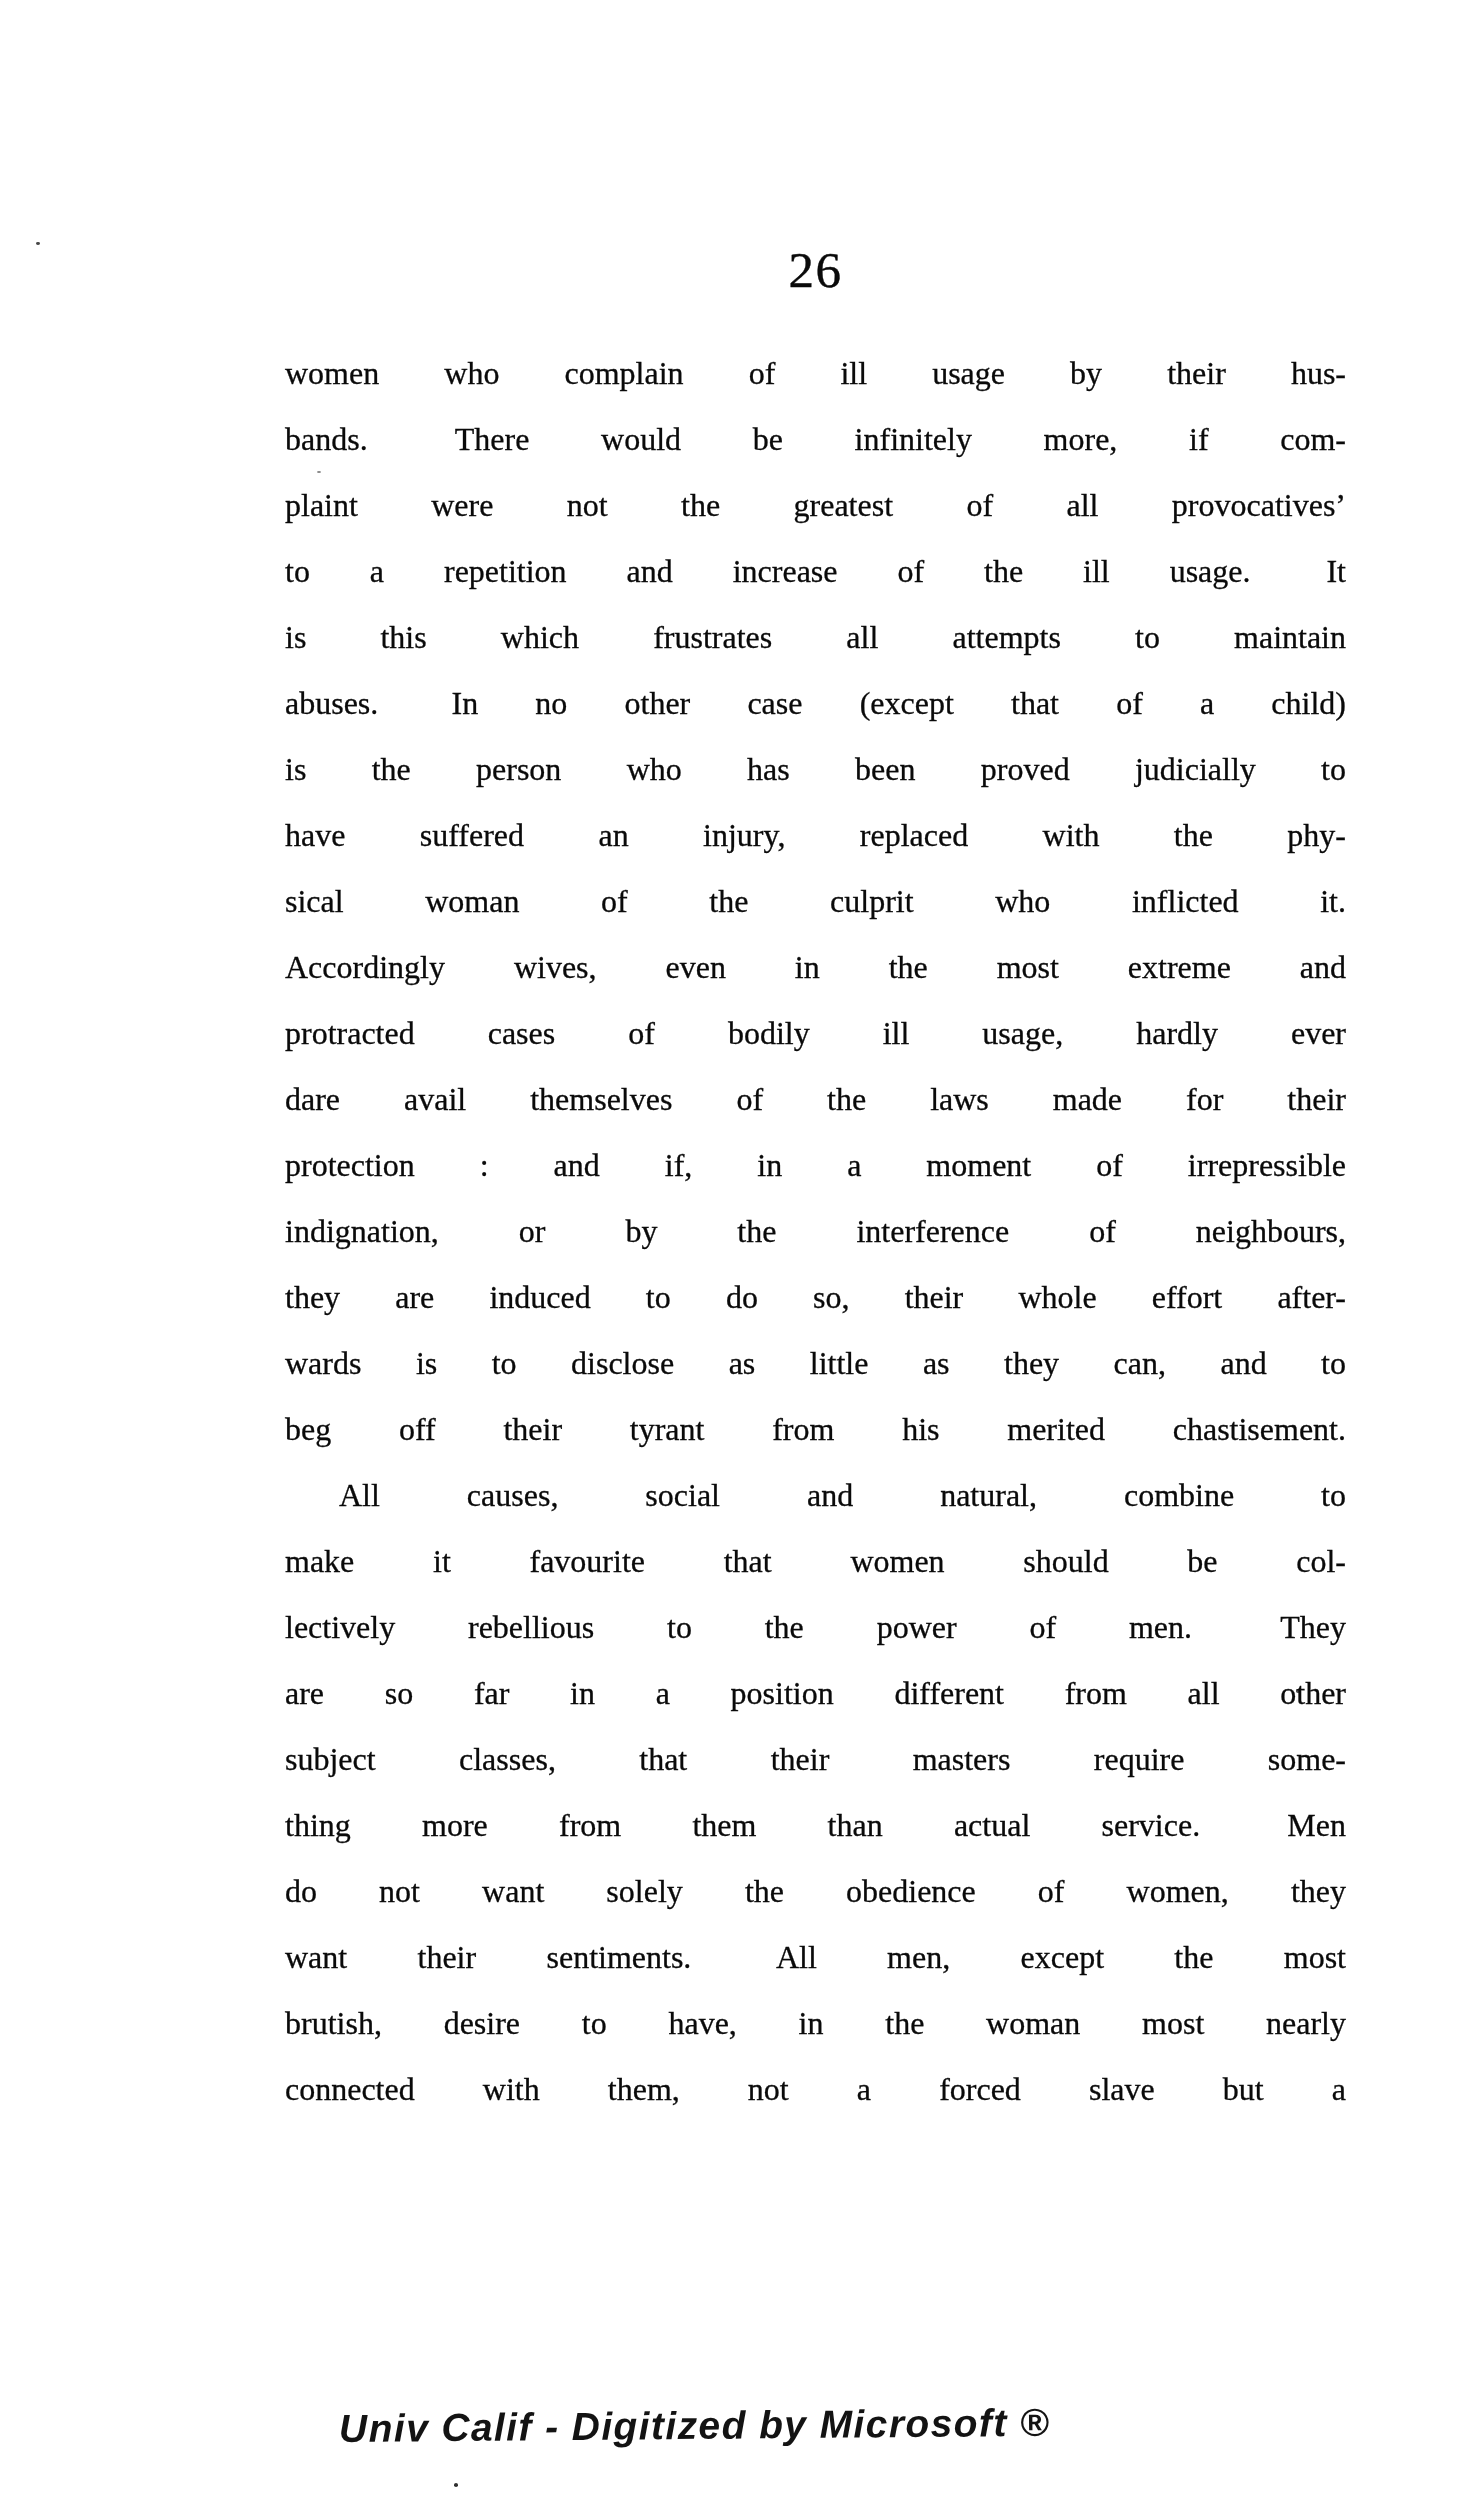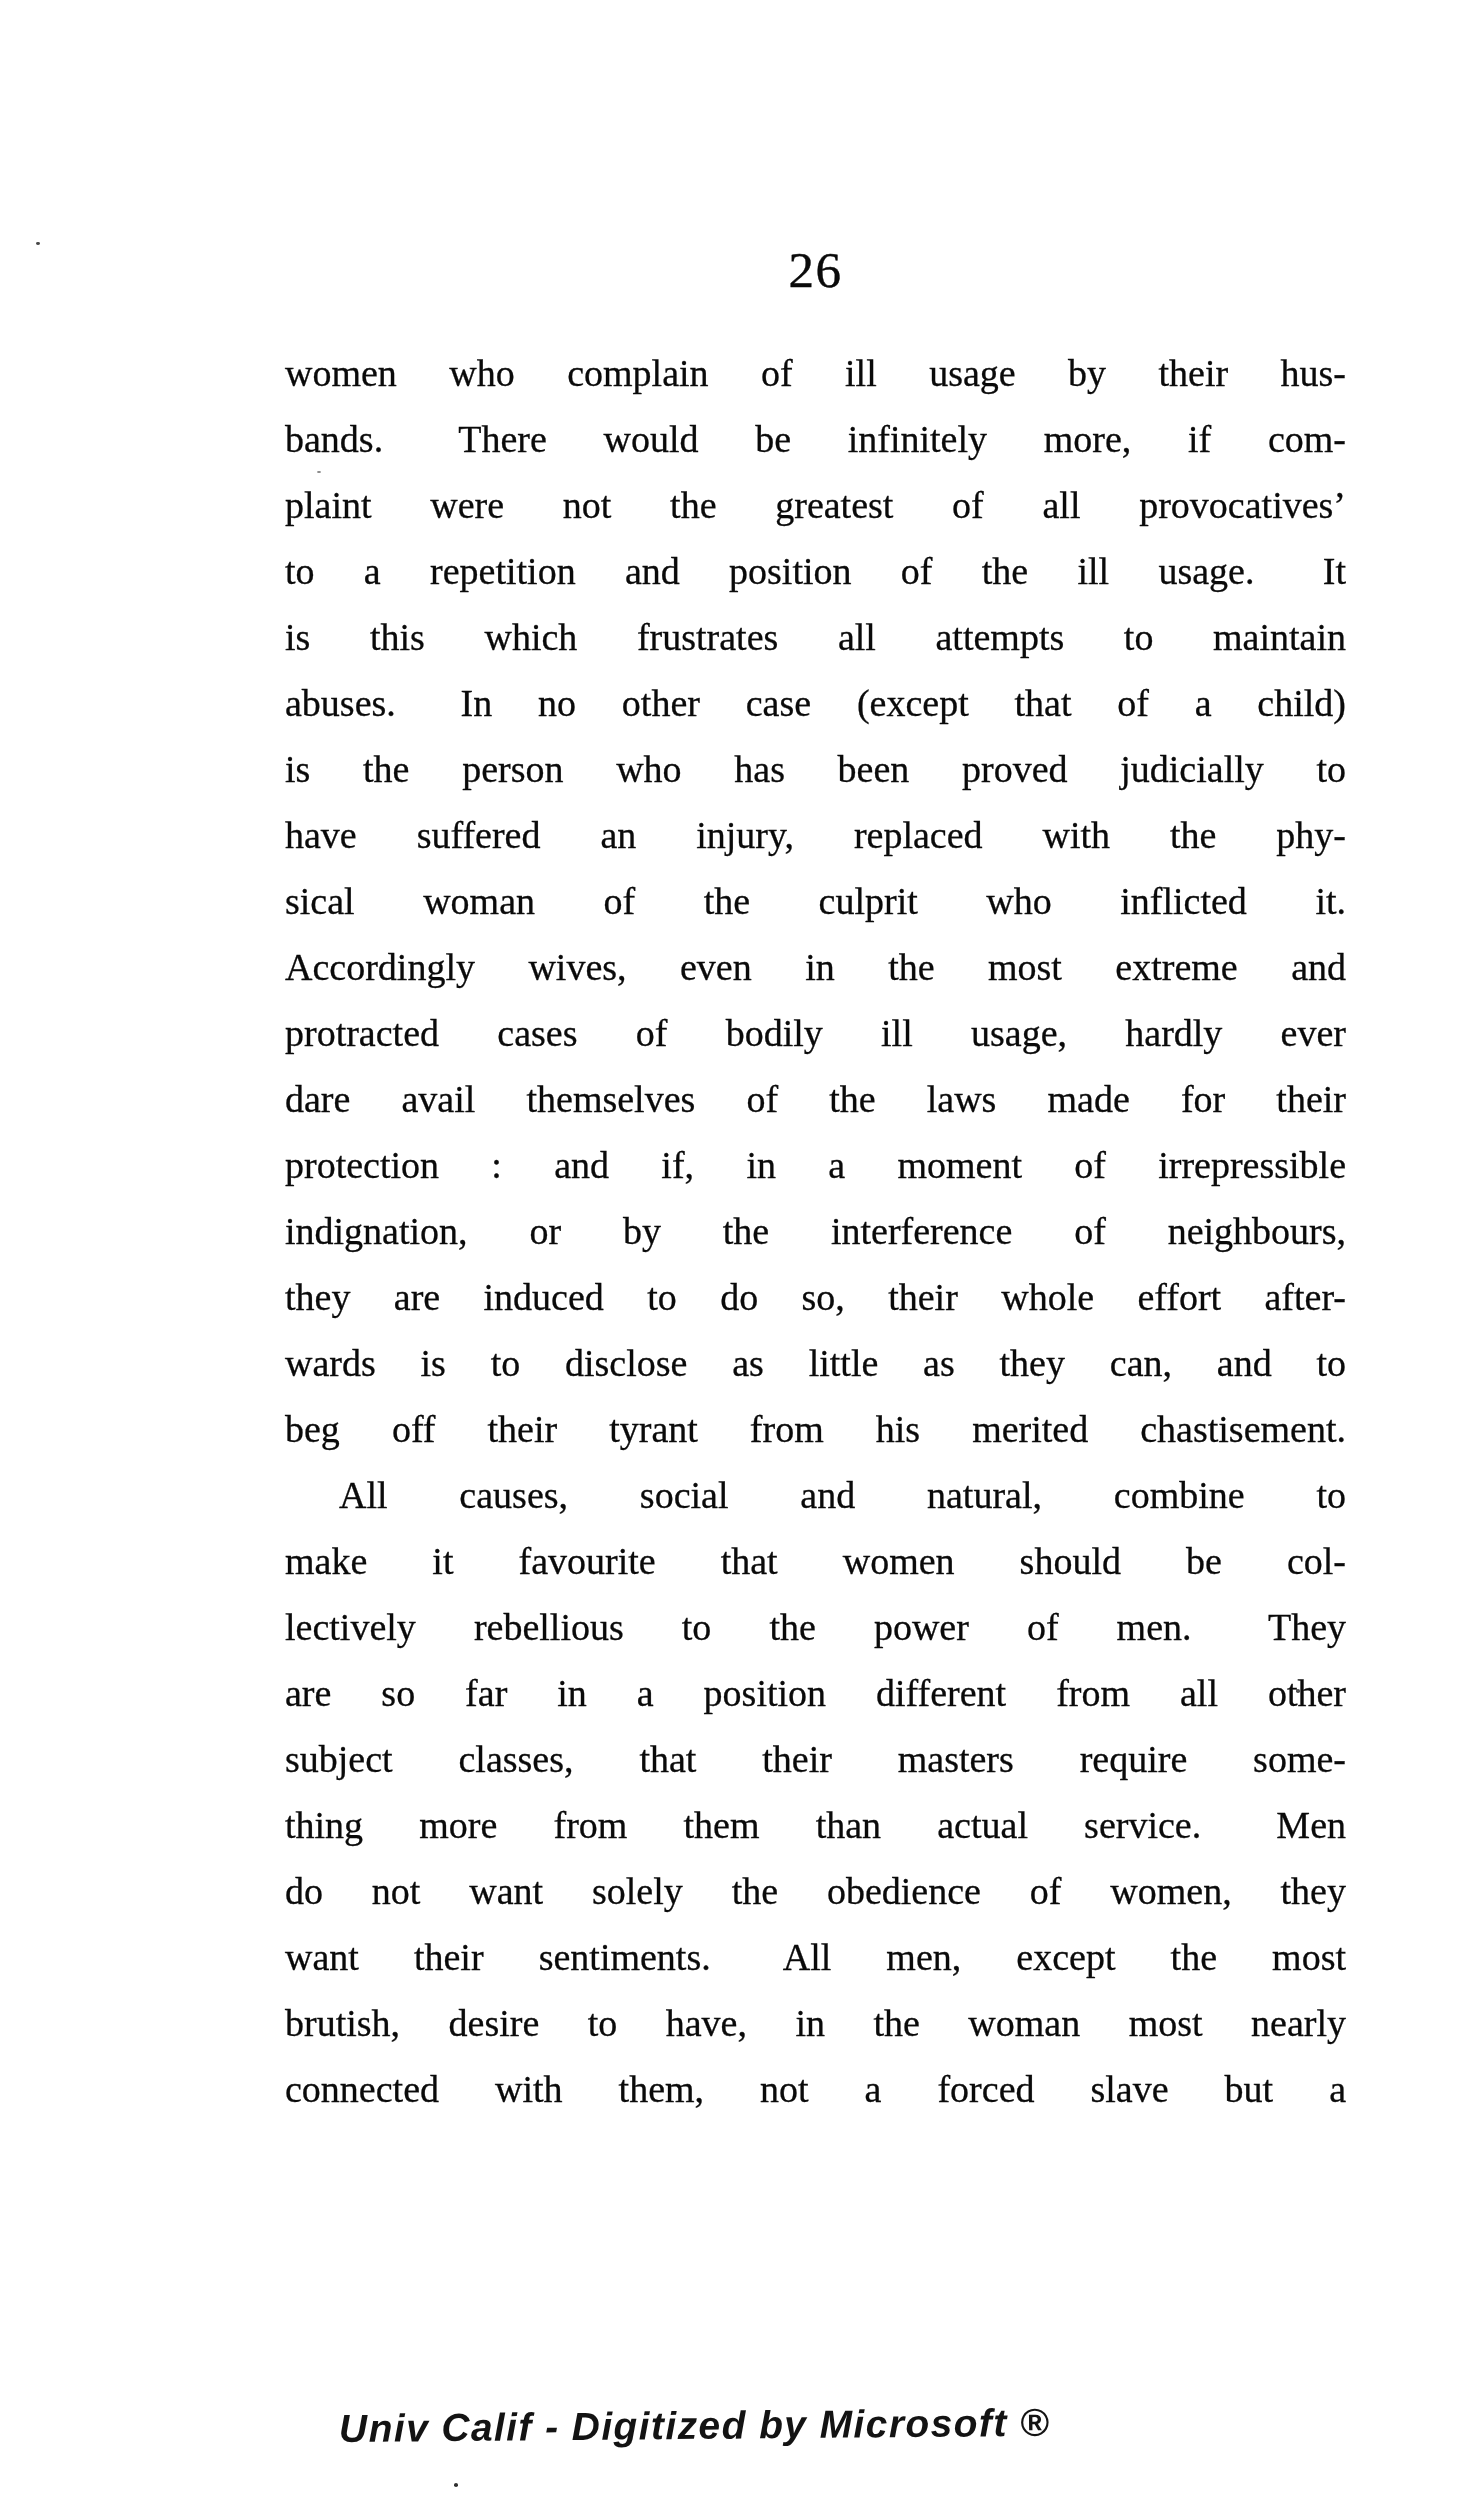--- a/index.html
+++ b/index.html
@@ -17,21 +17,21 @@
     position:absolute;
     left:285px; top:212px; width:1061px;
     text-align:center;
     font-size:51px; line-height:1;
     letter-spacing:1.4px;
     -webkit-text-stroke:0.4px var(--ink);
   }
   .body-text {
     position:absolute;
     left:285px; top:307px; width:1061px;
-    font-size:38px;
+    font-size:32px;
     line-height:66px;
     -webkit-text-stroke:0.3px var(--ink);
   }
   .line {
     text-align:justify;
     text-align-last:justify;
     white-space:normal;
   }
   .line.indent { padding-left:54px; }
   .watermark {
@@ -62,21 +62,21 @@
 <div class="page">
 
   <div class="page-number">26</div>
 
   <div class="body-text">
 
     <div>
       <div class="line">women who complain of ill usage by their hus-</div>
       <div class="line">bands.  There would be infinitely more, if com-</div>
       <div class="line">plaint were not the greatest of all provocatives’</div>
-      <div class="line">to a repetition and position of the ill usage.  It</div>
+      <div class="line">to a repetition and increase of the ill usage.  It</div>
       <div class="line">is this which frustrates all attempts to maintain</div>
       <div class="line">abuses.  In no other case (except that of a child)</div>
       <div class="line">is the person who has been proved judicially to</div>
       <div class="line">have suffered an injury, replaced with the phy-</div>
       <div class="line">sical woman of the culprit who inflicted it.</div>
       <div class="line">Accordingly wives, even in the most extreme and</div>
       <div class="line">protracted cases of bodily ill usage, hardly ever</div>
       <div class="line">dare avail themselves of the laws made for their</div>
       <div class="line">protection : and if, in a moment of irrepressible</div>
       <div class="line">indignation, or by the interference of neighbours,</div>

